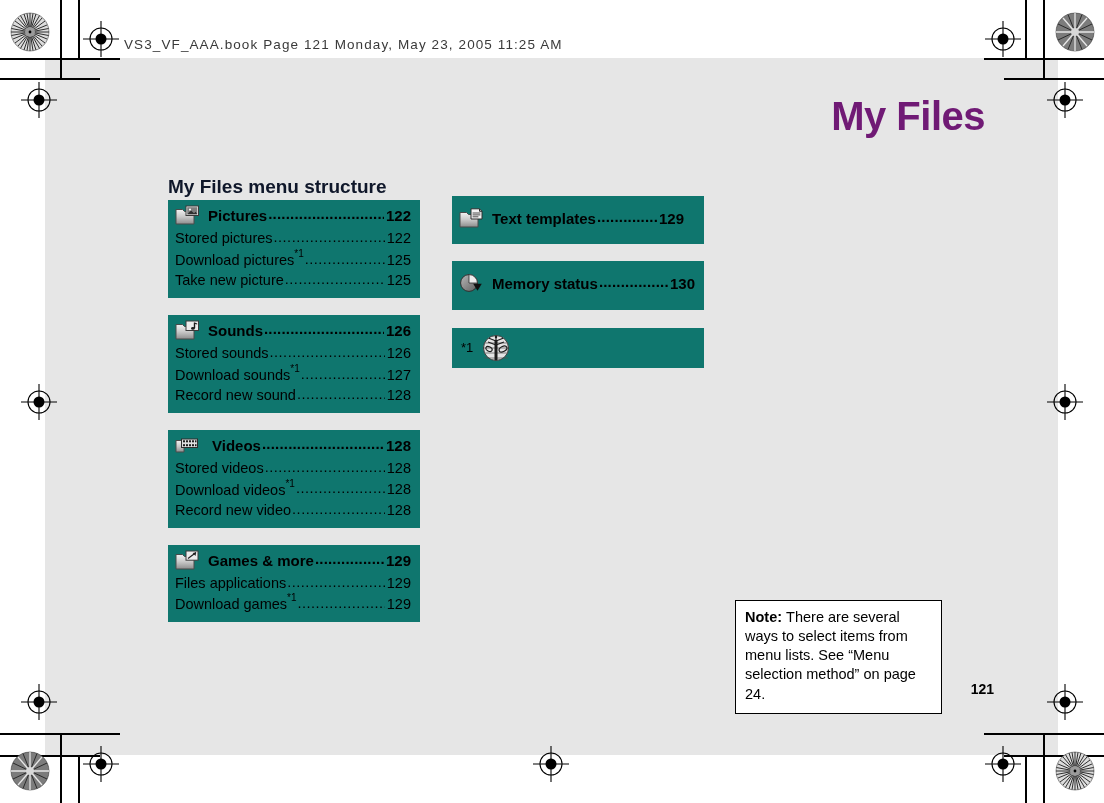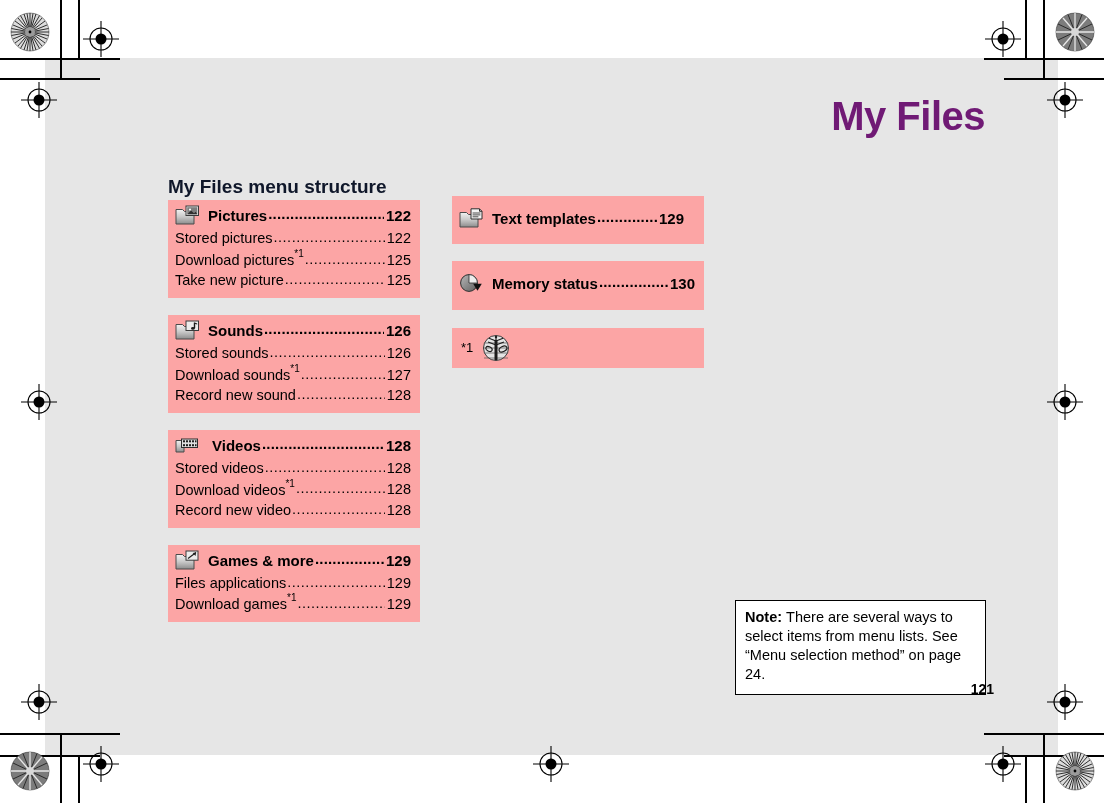--- a/index.html
+++ b/index.html
@@ -71,21 +71,21 @@
   }
 
   .col {
     position: absolute;
     width: 252px;
   }
   .col-left  { left: 168px; top: 200px; }
   .col-right { left: 452px; top: 196px; }
 
   .card {
-    background: #fca5a5;
+    background: #0f766e;
     margin-bottom: 17px;
     padding: 5px 9px 7px 7px;
   }
 
   .row {
     display: flex;
     align-items: baseline;
     font-size: 14.5px;
     color: #000;
     line-height: 1.42;
@@ -139,21 +139,21 @@
     font-size: 13px;
     margin-right: 9px;
     color: #000;
   }
   .footnote-icon { width: 28px; height: 28px; }
 
   
   .note-box {
     position: absolute;
     left: 735px; top: 600px;
-    width: 251px;
+    width: 207px;
     border: 1.5px solid #000;
     background: #fff;
     padding: 7px 9px 9px 9px;
     font-size: 14.5px;
     line-height: 1.32;
     color: #000;
   }
   .note-box b { font-weight: bold; }
 
   .page-number {
@@ -430,20 +430,21 @@
     <svg width="36" height="36" viewBox="0 0 36 36">
         <g stroke="#000" stroke-width="1.1" fill="none">
           <line x1="18" y1="0" x2="18" y2="36"></line>
           <line x1="0" y1="18" x2="36" y2="18"></line>
           <circle cx="18" cy="18" r="11"></circle>
         </g>
         <circle cx="18" cy="18" r="5.5" fill="#000"></circle>
       </svg>
   </div>
 
+  <div class="slug">VS3_VF_AAA.book  Page 121  Monday,  May 23,  2005  11:25 AM</div>
 
   <div class="chapter-title">My Files</div>
   <div class="section-title">My Files menu structure</div>
 
   <div class="col col-left">
 
     <div class="card">
       <div class="row head">
         <span class="icon">
           <svg width="26" height="21" viewBox="0 0 26 21">

